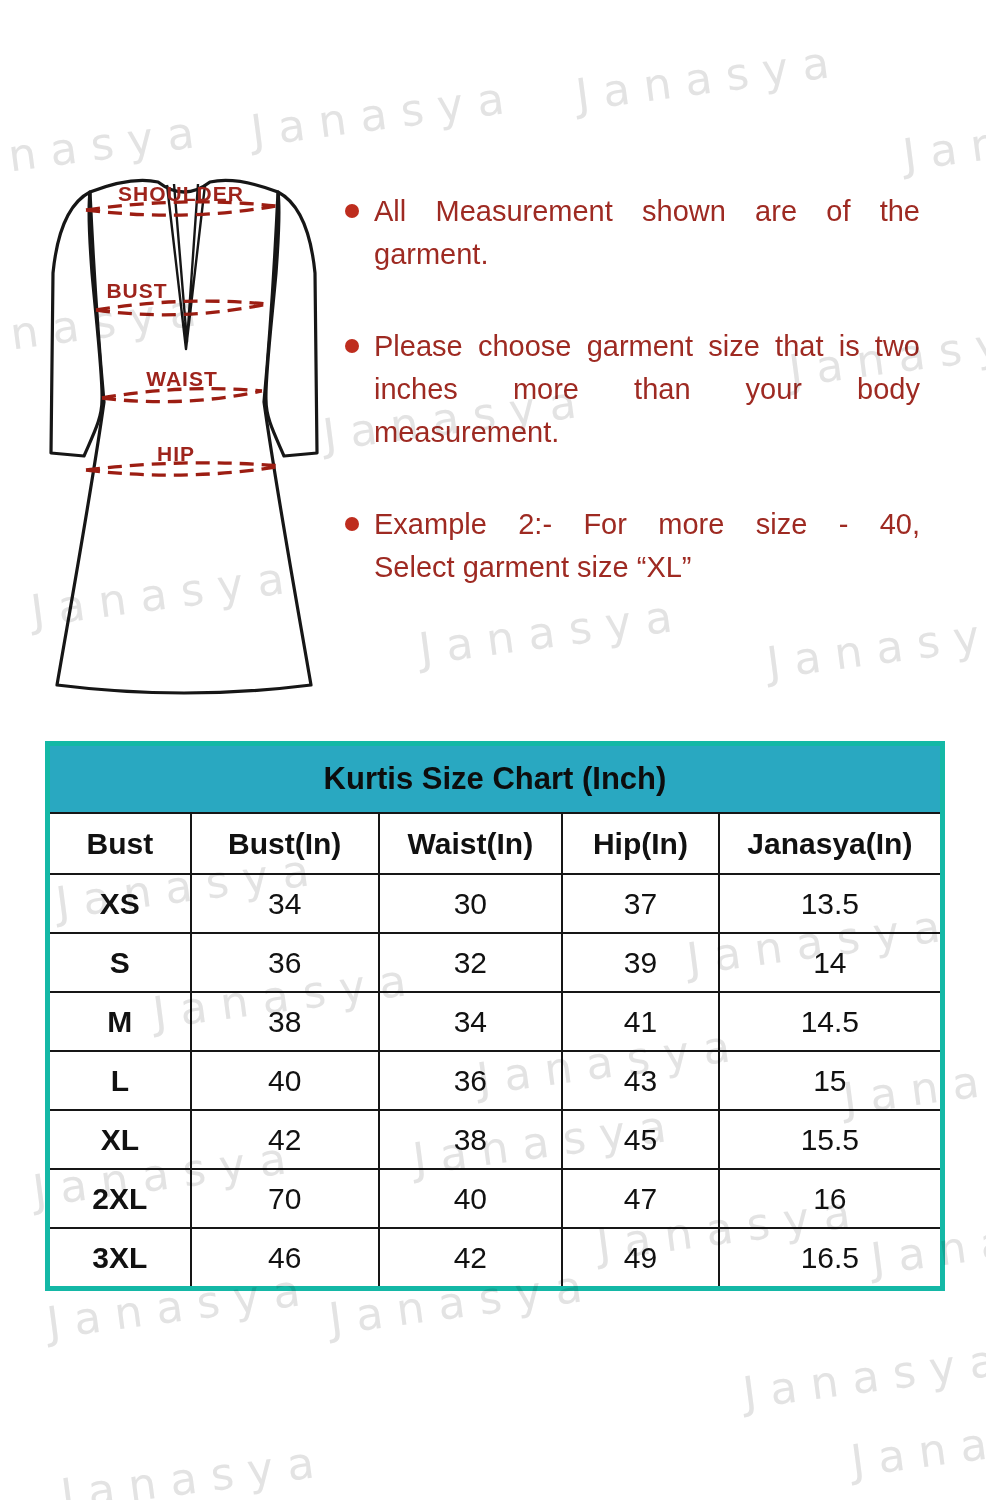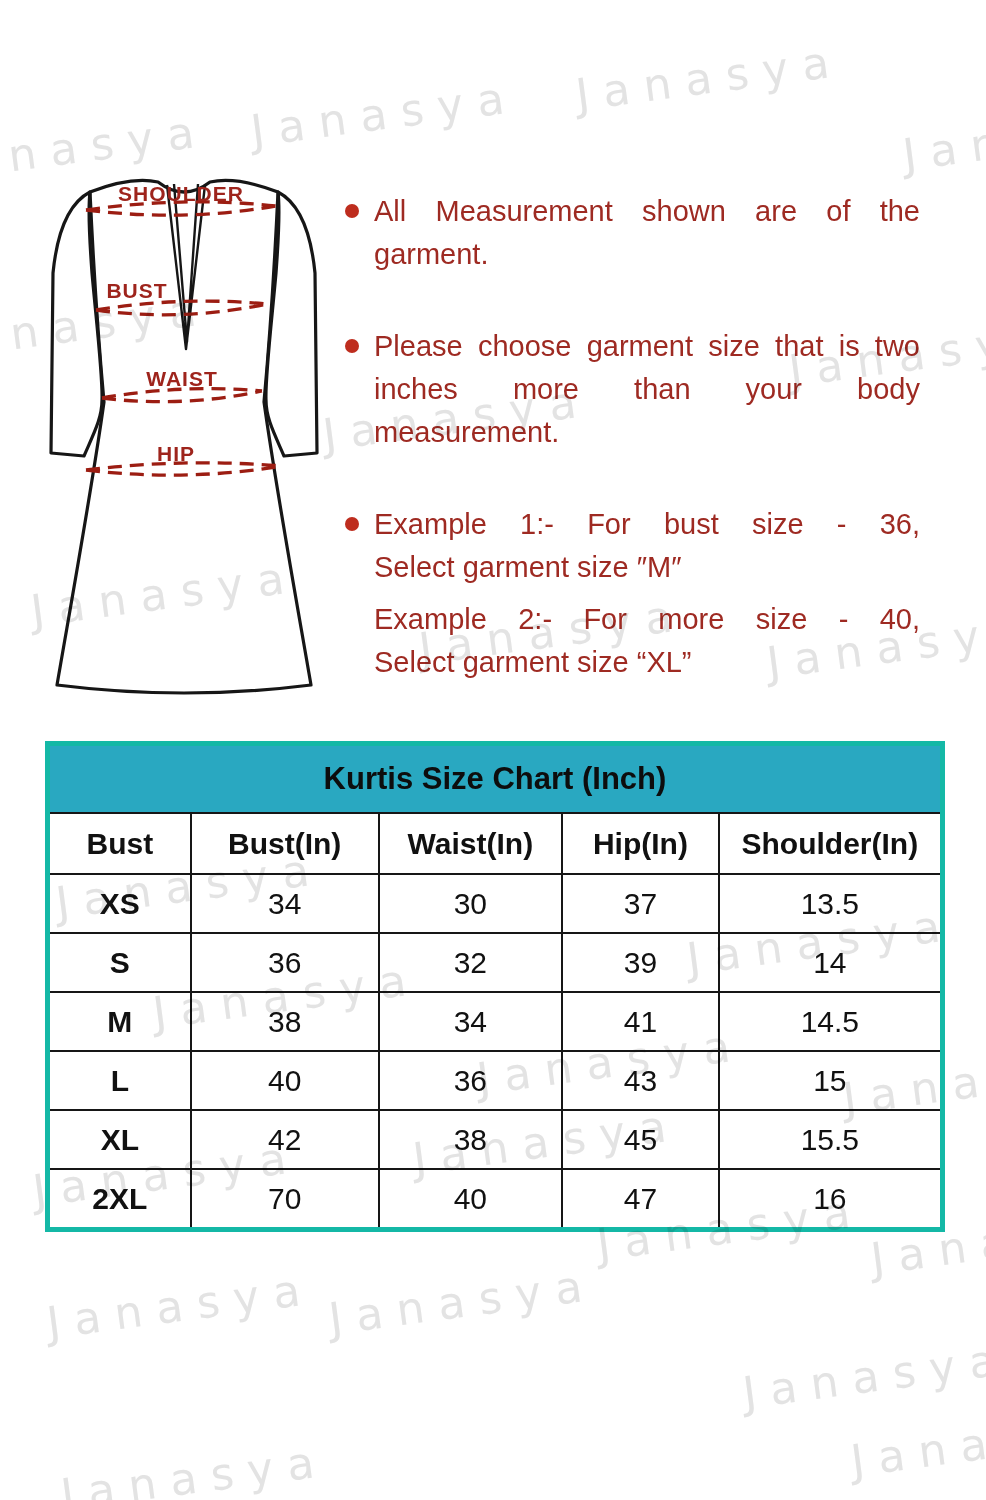--- a/index.html
+++ b/index.html
@@ -82,24 +82,20 @@
       </div>
       <div class="note">
         <span class="dot"></span>
         <div class="note-body">
           <div class="para wrap">Please choose garment size that is two inches more than your body measurement.</div>
         </div>
       </div>
       <div class="note">
         <span class="dot"></span>
         <div class="note-body">
-          <div class="para">
-            <div class="line fill">Example 1:- For bust size - 36,</div>
-            <div class="line">Select garment size ″M″</div>
-          </div>
           <div class="para">
             <div class="line fill">Example 2:- For more size - 40,</div>
             <div class="line">Select garment size “XL”</div>
           </div>
         </div>
       </div>
     </div>
 
   <div class="chart-wrap">
     <table class="size-chart">
@@ -112,21 +108,21 @@
       </colgroup>
       <thead>
         <tr>
           <td colspan="5" class="chart-title">Kurtis Size Chart (Inch)</td>
         </tr>
         <tr class="head-row">
             <th>Bust</th>
             <th>Bust(In)</th>
             <th>Waist(In)</th>
             <th>Hip(In)</th>
-            <th>Shoulder(In)</th>
+            <th>Janasya(In)</th>
           </tr>
       </thead>
       <tbody>
           <tr>
             <td class="size-cell">XS</td>
             <td>34</td>
             <td>30</td>
             <td>37</td>
             <td>13.5</td>
           </tr>
@@ -157,20 +153,27 @@
             <td>38</td>
             <td>45</td>
             <td>15.5</td>
           </tr>
           <tr>
             <td class="size-cell">2XL</td>
             <td>70</td>
             <td>40</td>
             <td>47</td>
             <td>16</td>
+          </tr>
+          <tr>
+            <td class="size-cell">3XL</td>
+            <td>46</td>
+            <td>42</td>
+            <td>49</td>
+            <td>16.5</td>
           </tr>
         </tbody>
     </table>
   </div>
 
   <div class="wm-layer">
       <span class="wm" style="left: -60px; top: 122px;">Janasya</span>
       <span class="wm" style="left: 250px; top: 88px;">Janasya</span>
       <span class="wm" style="left: 575px; top: 52px;">Janasya</span>
       <span class="wm" style="left: 902px; top: 112px;">Janasya</span>

